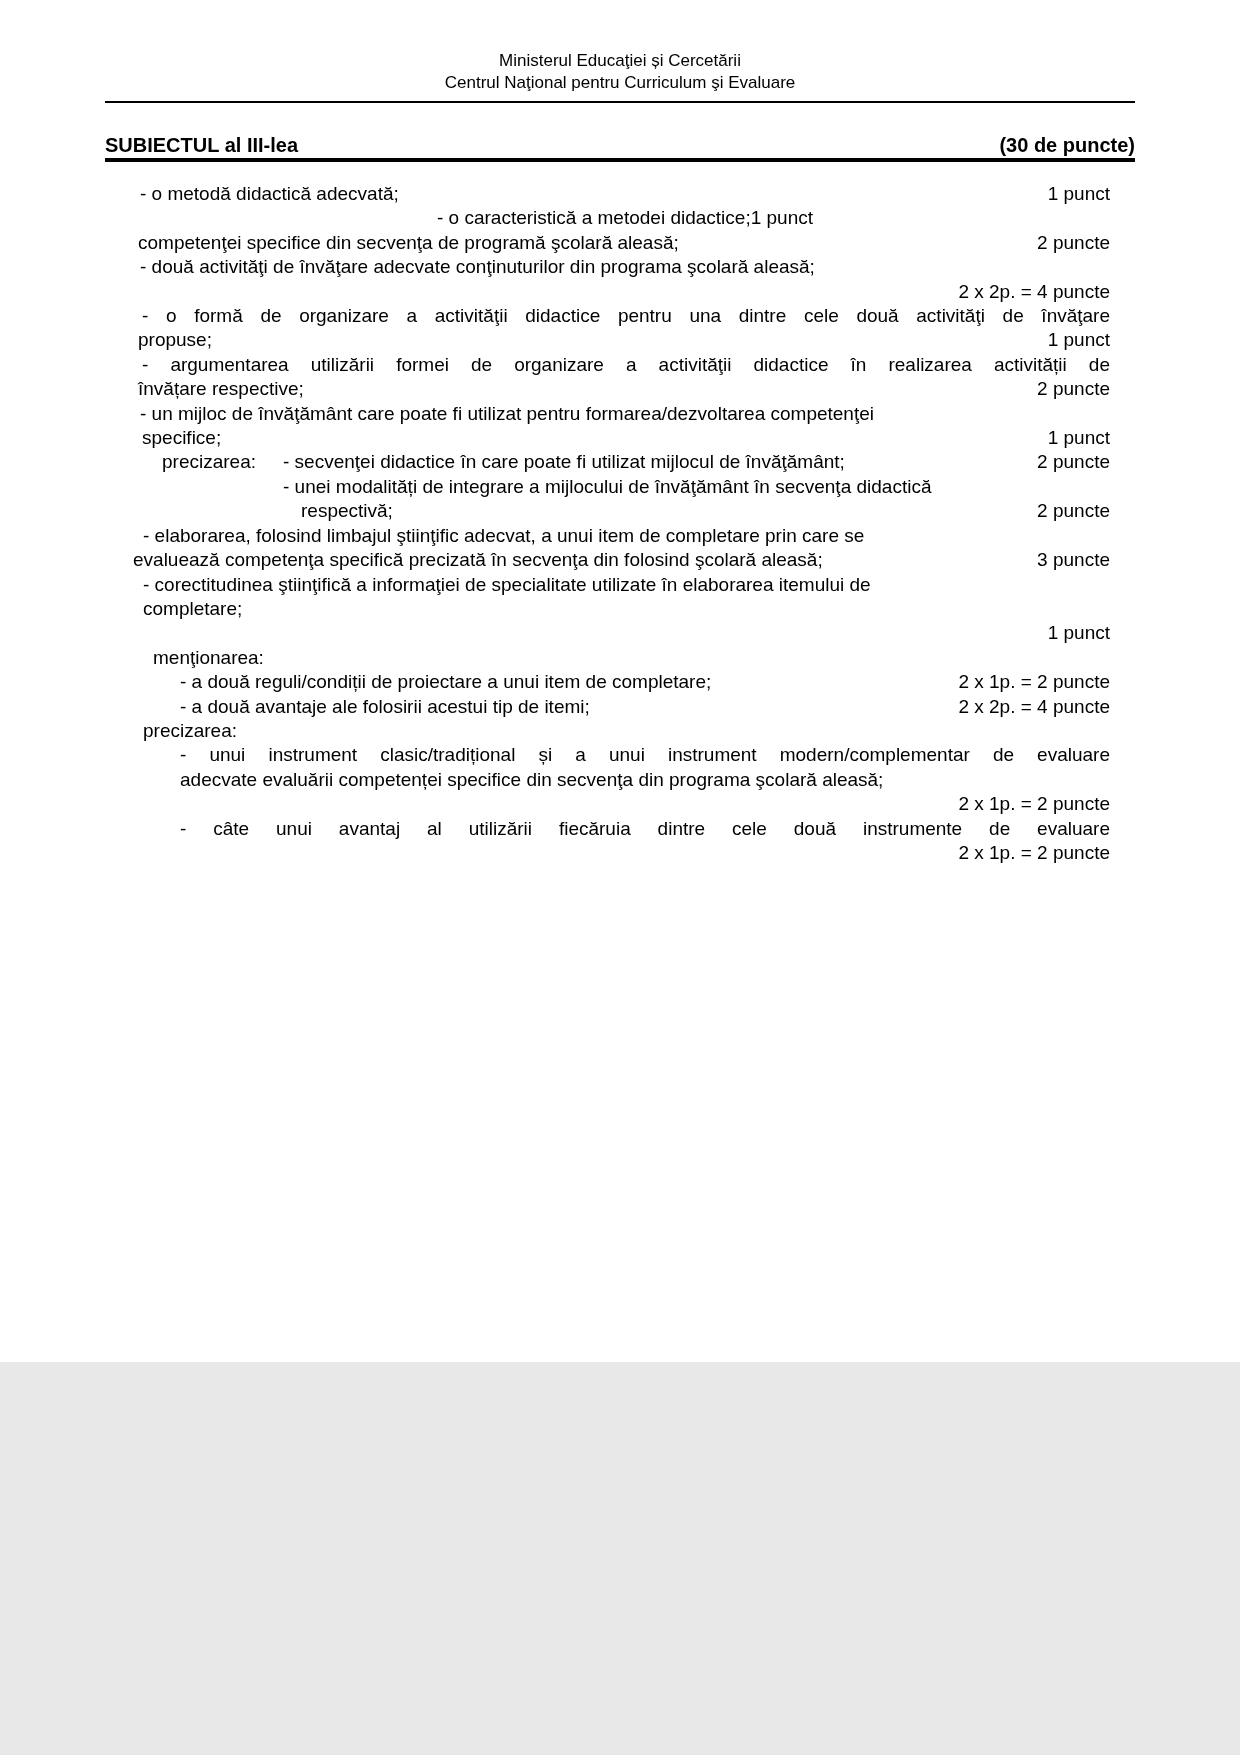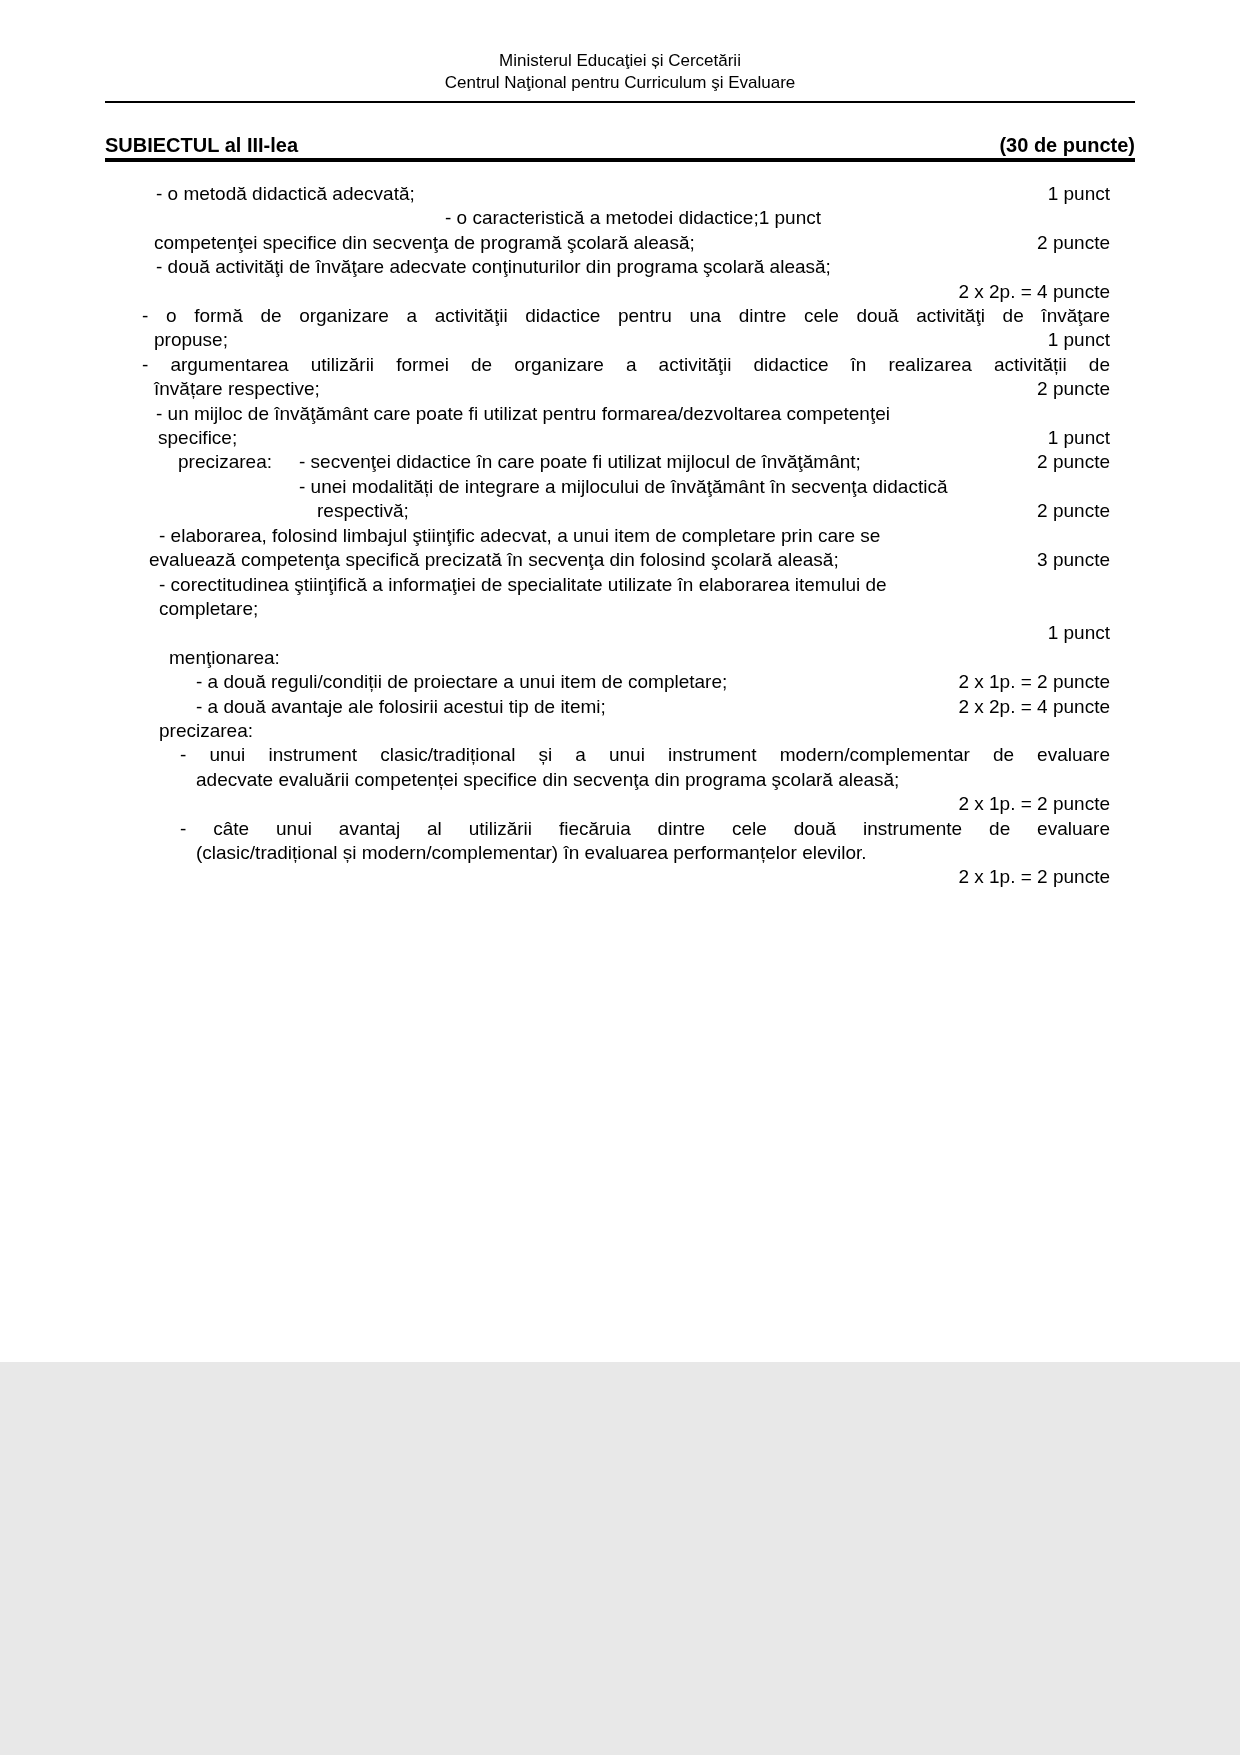--- a/index.html
+++ b/index.html
@@ -39,21 +39,21 @@
   }
 
   
   .rubric-rows {
     margin-top: 20px;
     font-size: 19px;
     line-height: 24.4px;
   }
   .line { padding-right: 25px; }
   .flexline { display: flex; justify-content: space-between; white-space: nowrap; }
-  .lwrap { display: inline-block; margin-left: 16px; }
+  .lwrap { display: inline-block; }
   .row-label { display: inline-block; width: 121px; }
   .pts { text-align: right; }
   .just { text-align: justify; text-align-last: justify; }
 
   
   .doc-footer {
     position: absolute;
     top: 1652px;
     left: 105px;
     width: 1032px;
@@ -159,23 +159,20 @@
         </div>
         <div class="line just" style="padding-left: 75px;"><span>- unui instrument clasic/tradițional și a unui instrument modern/complementar de evaluare</span></div>
         <div class="line flexline" style="padding-left: 75px;">
           <span class="lwrap"><span>adecvate evaluării competenței specifice din secvenţa din programa şcolară aleasă;</span></span>
         </div>
         <div class="line flexline" style="padding-left: 0px;">
           <span class="lwrap"><span></span></span>
           <span class="pts">2 x 1p. = 2 puncte</span>
         </div>
         <div class="line just" style="padding-left: 75px;"><span>- câte unui avantaj al utilizării fiecăruia dintre cele două instrumente de evaluare</span></div>
-        <div class="line flexline" style="padding-left: 75px;">
-          <span class="lwrap"><span>(clasic/tradițional și modern/complementar) în evaluarea performanțelor elevilor.</span></span>
-        </div>
         <div class="line flexline" style="padding-left: 0px;">
           <span class="lwrap"><span></span></span>
           <span class="pts">2 x 1p. = 2 puncte</span>
         </div>
       </div>
 
   </div>
 
   <div class="doc-footer">
     <div class="footer-row1">

